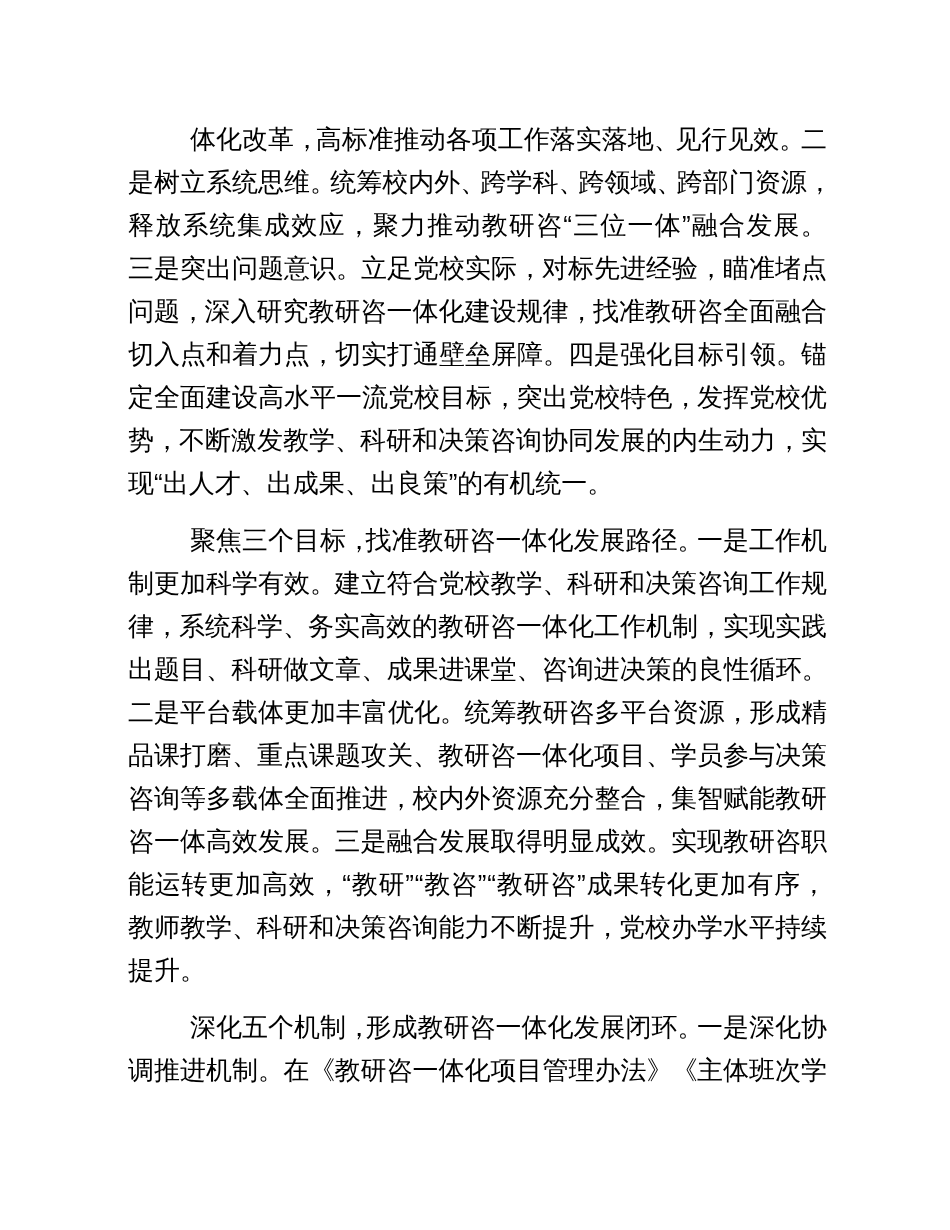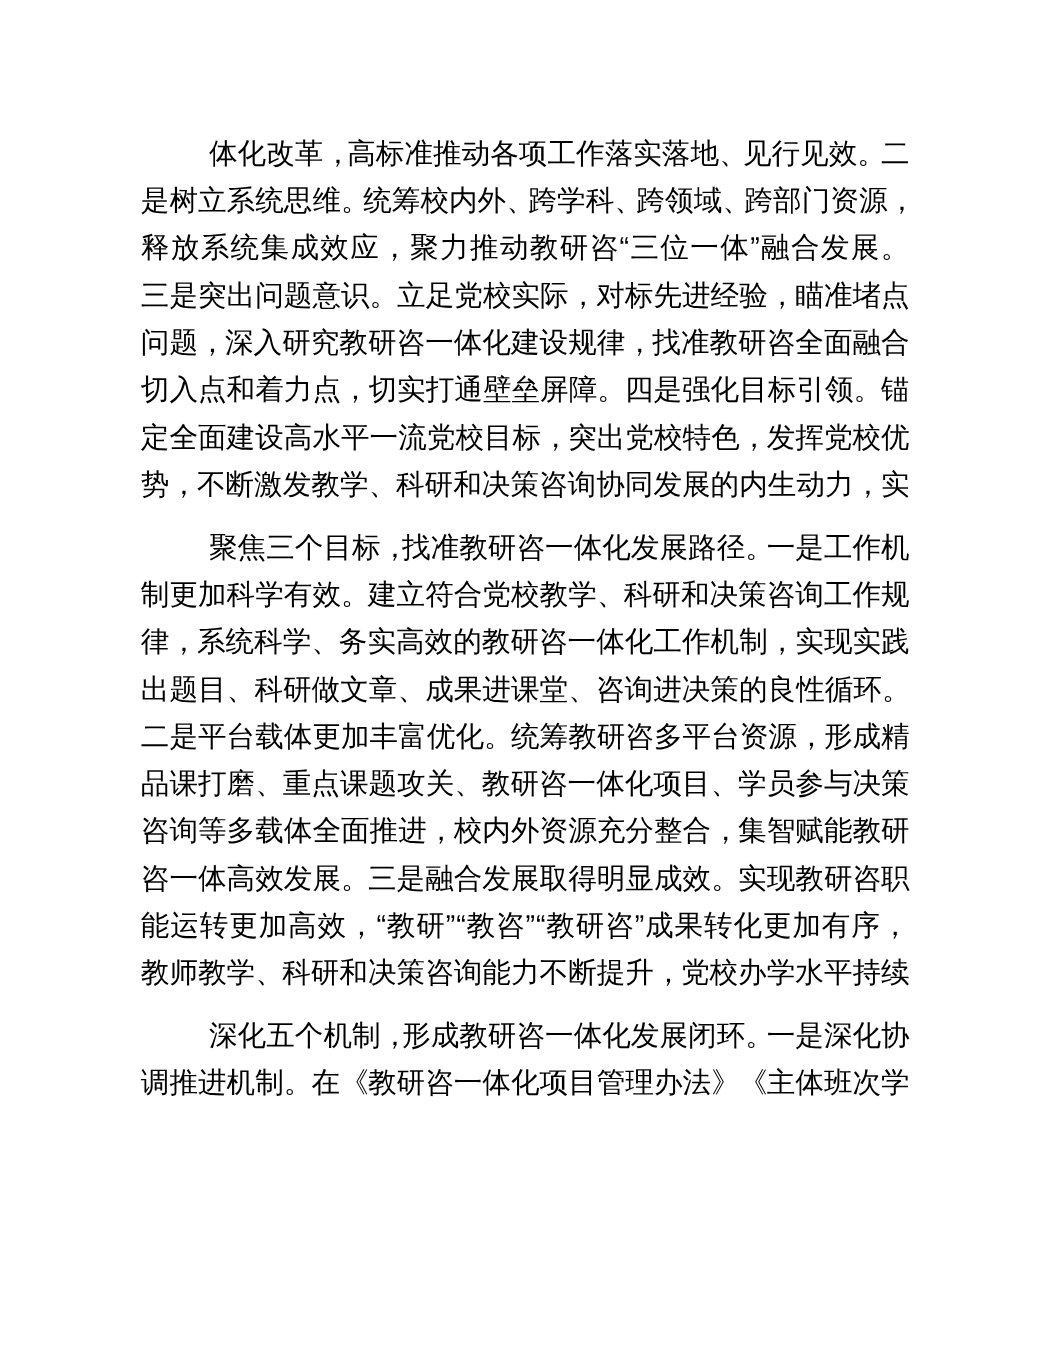--- a/index.html
+++ b/index.html
@@ -292,20 +292,21 @@
           <span class="ch">发</span>
           <span class="ch">展</span>
           <span class="ch">的</span>
           <span class="ch">内</span>
           <span class="ch">生</span>
           <span class="ch">动</span>
           <span class="ch">力</span>
           <span class="ch pn">，</span>
           <span class="ch">实</span>
         </div>
+        <div class="line plain">现“出人才、出成果、出良策”的有机统一。</div>
       </div>
       <div class="para">
         <div class="line just">
           <span class="indent-spacer"></span>
           <span class="ch">聚</span>
           <span class="ch">焦</span>
           <span class="ch">三</span>
           <span class="ch">个</span>
           <span class="ch">目</span>
           <span class="ch">标</span>
@@ -586,20 +587,21 @@
           <span class="ch pn">，</span>
           <span class="ch">党</span>
           <span class="ch">校</span>
           <span class="ch">办</span>
           <span class="ch">学</span>
           <span class="ch">水</span>
           <span class="ch">平</span>
           <span class="ch">持</span>
           <span class="ch">续</span>
         </div>
+        <div class="line plain">提升。</div>
       </div>
       <div class="para">
         <div class="line just">
           <span class="indent-spacer"></span>
           <span class="ch">深</span>
           <span class="ch">化</span>
           <span class="ch">五</span>
           <span class="ch">个</span>
           <span class="ch">机</span>
           <span class="ch">制</span>

